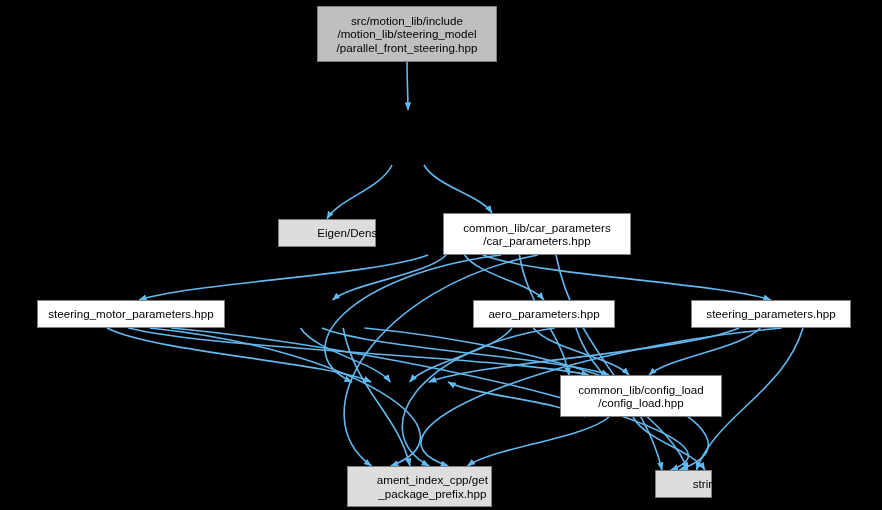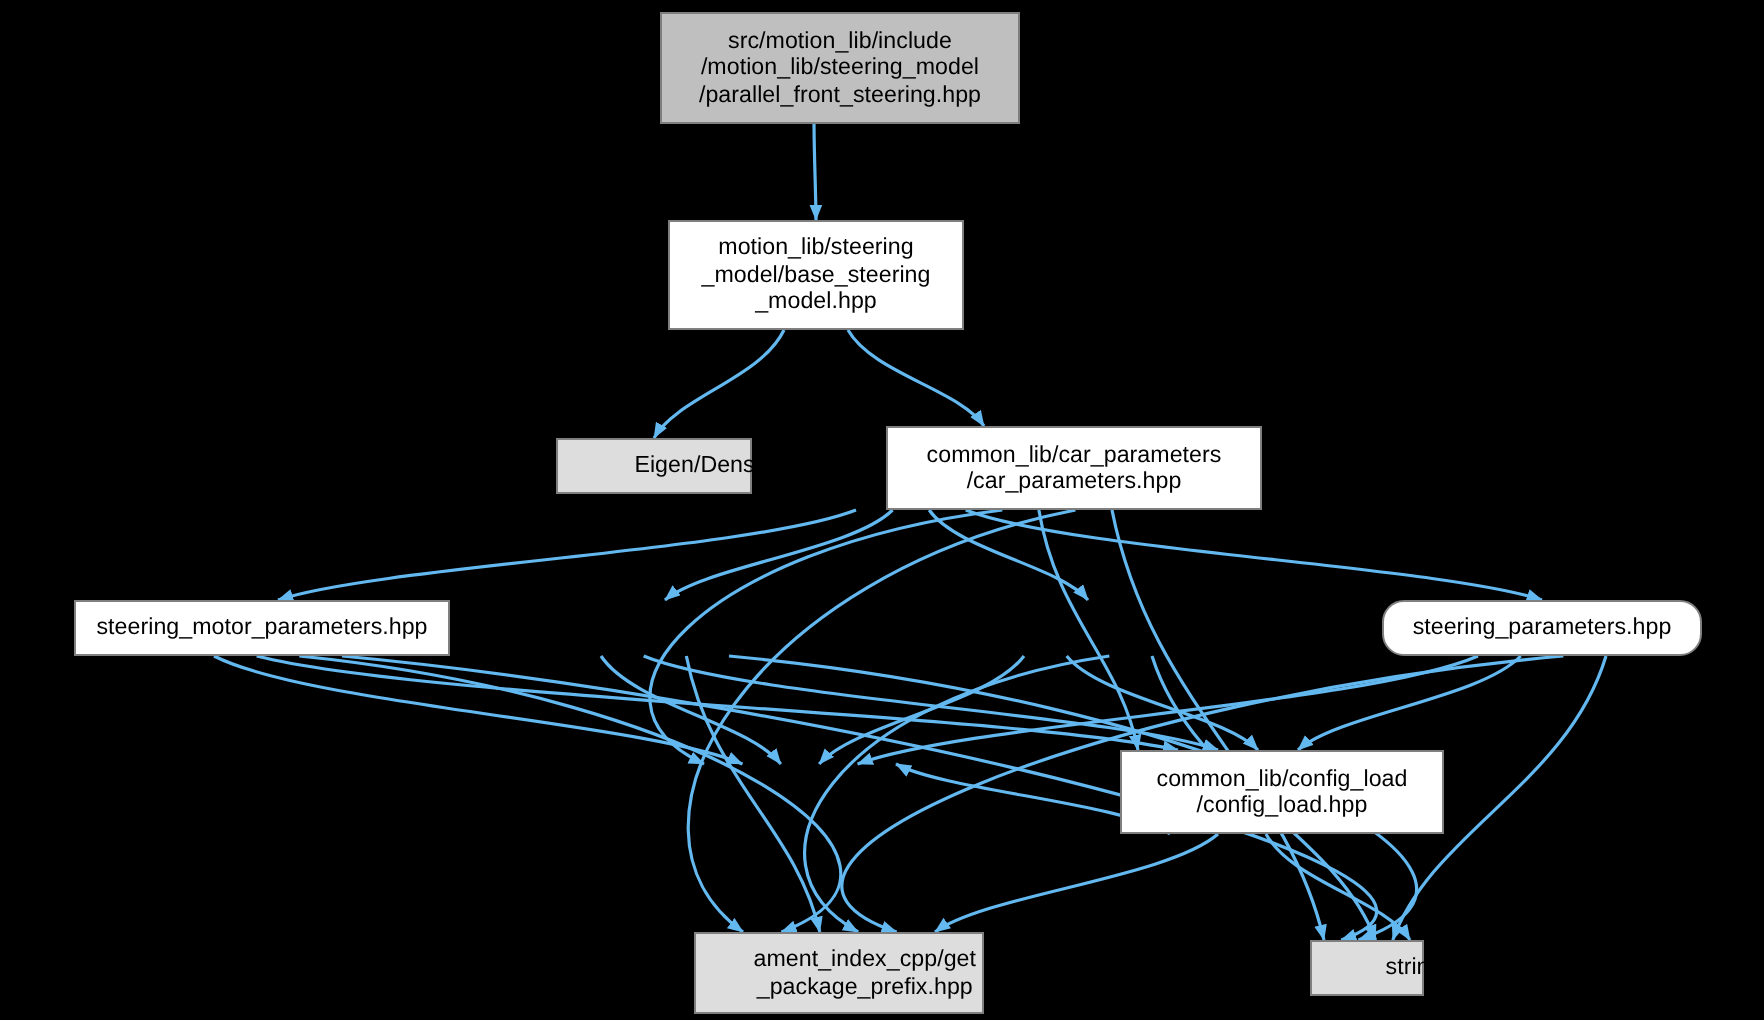--- a/index.html
+++ b/index.html
@@ -41,21 +41,20 @@
   .gnode.fill-white {
     background: #FFFFFF;
   }
   .gnode.fill-gray {
     background: #DDDDDD;
     padding-left: 47px;
   }
   .gnode.fill-root {
     background: #BFBFBF;
     border-color: #7F7F7F;
-    margin-left: 13px;
   }
   .gnode span {
     display: block;
     padding: 0 3px;
   }
 </style>
 </head>
 <body>
 
 <div id="graph-canvas" style="width: 882px; height: 510px; background: rgb(0, 0, 0);">
@@ -94,26 +93,24 @@
         <path d="M781.6666666666666,328 C551.6666666666666,348.7 344.8,431.5 448.3,466"></path>
         <path d="M803,328 C783.812,391.9 715.588,416.04 696.4,470"></path>
         <path d="M585,417 C560.34,401.25 472.66,395.3 448,382"></path>
         <path d="M609,417 C583.53,439.05 492.97,447.38 467.5,466"></path>
         <path d="M633,417 C645.96,440.85 692.04,449.86 705,470"></path>
       </g>
   </svg>
 <div class="gnode fill-root" style="left: 317px; top: 6px; width: 180px; height: 56px;"><span>src/motion_lib/include
 /motion_lib/steering_model
 /parallel_front_steering.hpp</span></div>
-    <div class="gnode fill-white" style="left: 334px; top: 110px; width: 148px; height: 55px;"><span>motion_lib/steering
-_model/base_steering
-_model.hpp</span></div>
     <div class="gnode fill-gray" style="left: 278px; top: 219px; width: 98px; height: 28px;"><span>Eigen/Dense</span></div>
     <div class="gnode fill-white" style="left: 398px; top: 213px; width: 188px; height: 42px; margin-left: 45px;"><span>common_lib/car_parameters
 /car_parameters.hpp</span></div>
     <div class="gnode fill-white" style="left: 37px; top: 300px; width: 188px; height: 28px;"><span>steering_motor_parameters.hpp</span></div>
-    <div class="gnode fill-white" style="left: 691px; top: 300px; width: 160px; height: 28px; border-radius: 11px;"><span>steering_parameters.hpp</span></div>
+    <div class="gnode fill-white" style="left: 473px; top: 300px; width: 142px; height: 28px;"><span>aero_parameters.hpp</span></div>
+    <div class="gnode fill-white" style="left: 691px; top: 300px; width: 160px; height: 28px;"><span>steering_parameters.hpp</span></div>
     <div class="gnode fill-white" style="left: 528px; top: 375px; width: 162px; height: 42px; margin-left: 32px;"><span>common_lib/config_load
 /config_load.hpp</span></div>
     <div class="gnode fill-gray" style="left: 347px; top: 466px; width: 145px; height: 41px; justify-content: flex-end;"><span>ament_index_cpp/get
 _package_prefix.hpp</span></div>
     <div class="gnode fill-gray" style="left: 655px; top: 470px; width: 57px; height: 28px;"><span>string</span></div>
   </div>
 
 </body></html>

